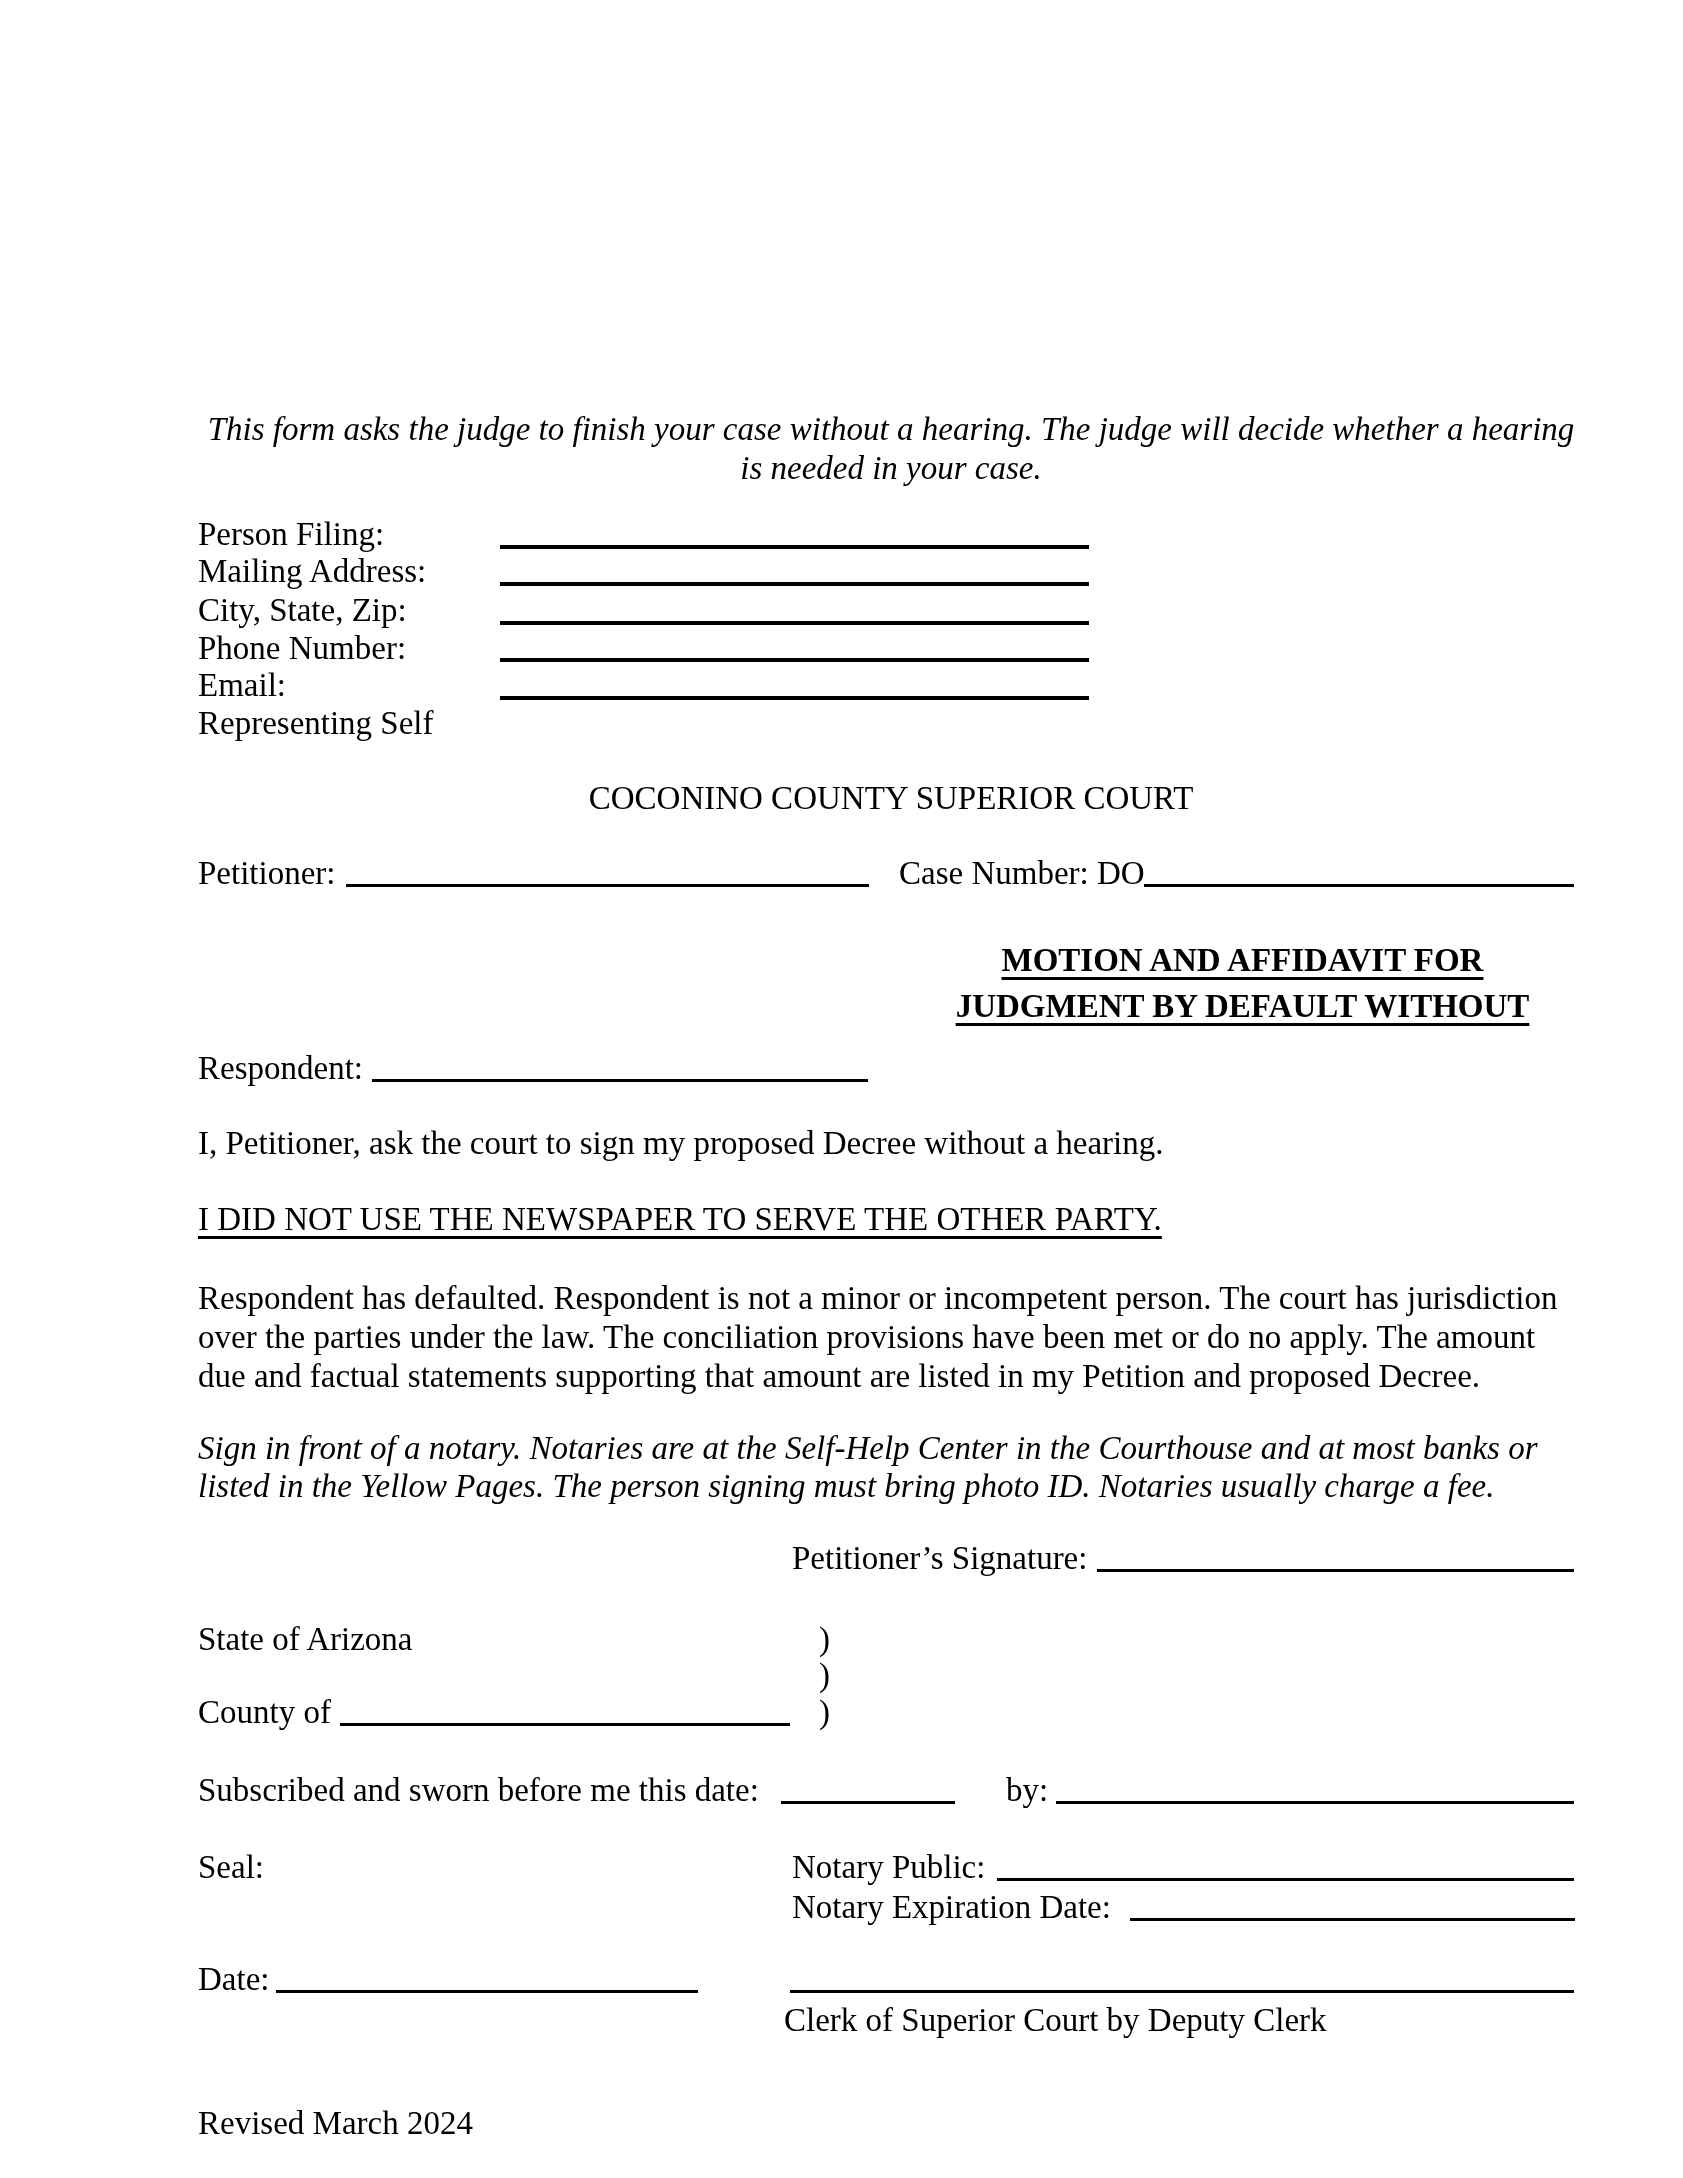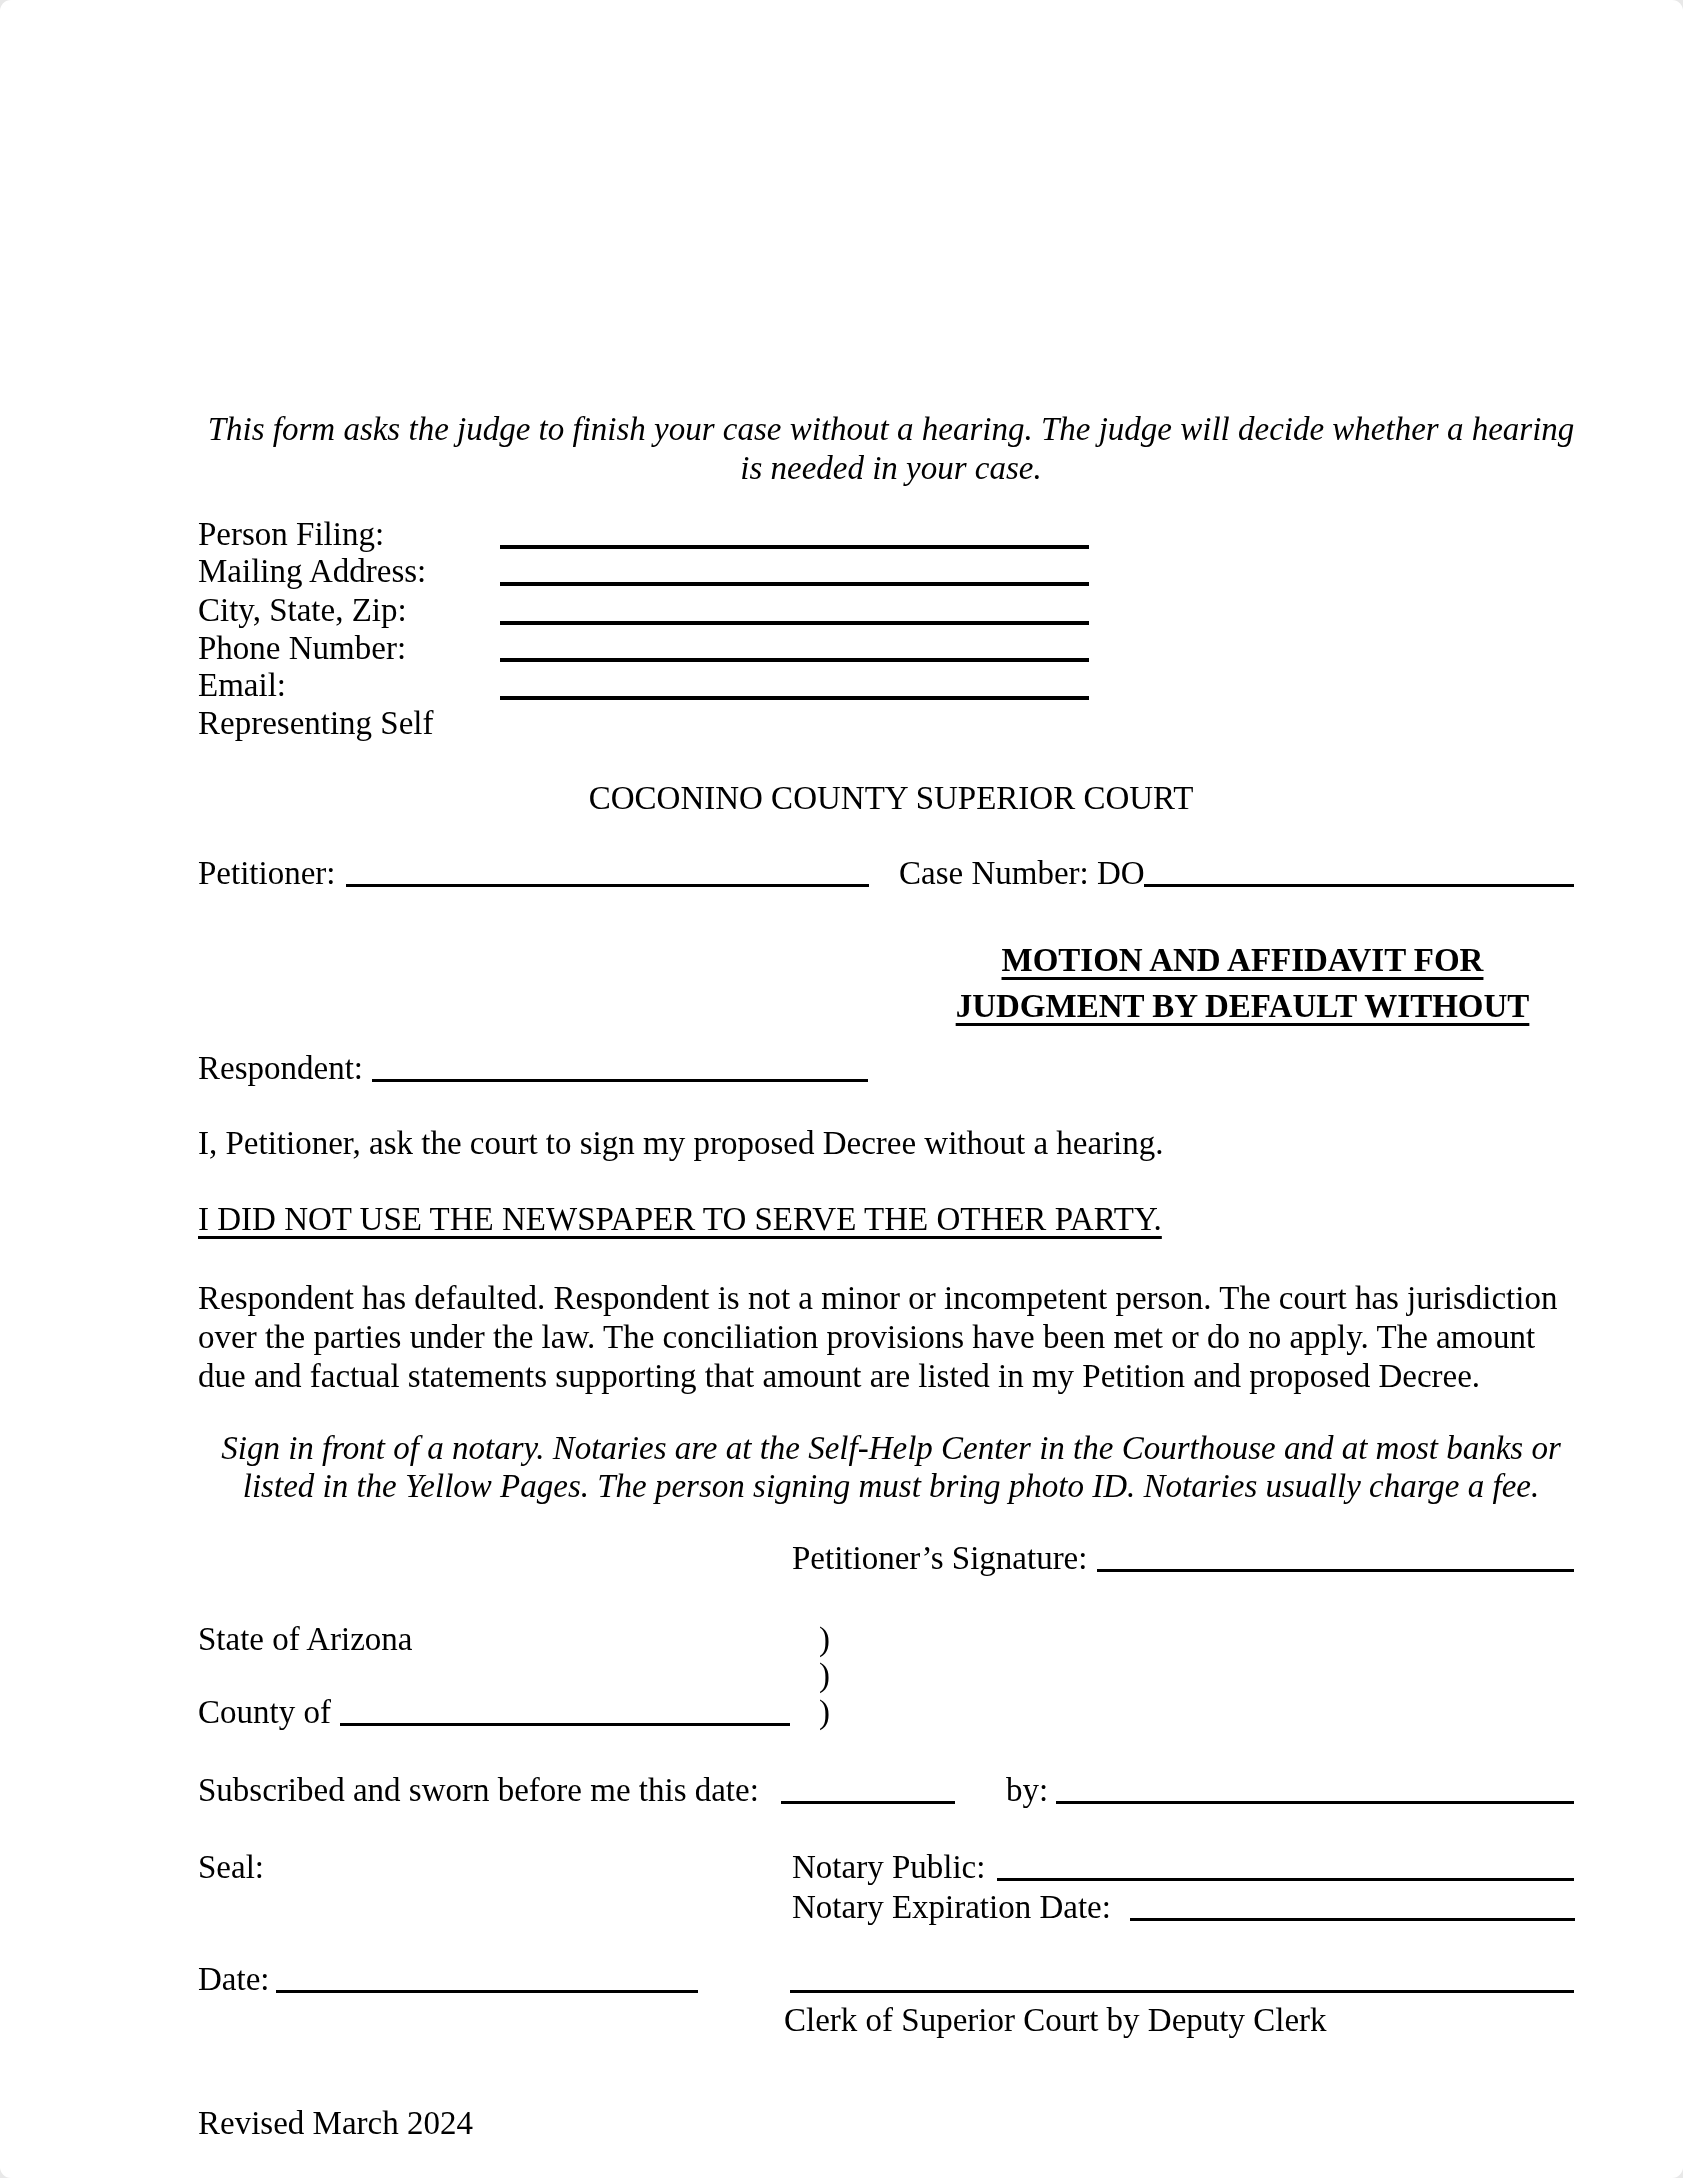--- a/index.html
+++ b/index.html
@@ -5,33 +5,32 @@
   html, body { margin:0; padding:0; background:#e8e8e8; }
   .page {
     position:relative;
     width:1683px; height:2178px;
     margin:0 auto;
     background:#ffffff;
     font-family:"Liberation Serif","DejaVu Serif",serif;
     font-size:33px;
     color:#000000;
     overflow:hidden;
-    border-radius:11px;
   }
   .t { position:absolute; white-space:nowrap; line-height:1.15; }
   .blk { position:absolute; }
   .blk .ln { display:block; white-space:nowrap; }
   .center { text-align:center; }
   .italic { font-style:italic; }
   .bold { font-weight:bold; }
   .u { text-decoration:underline; text-decoration-thickness:3px; text-underline-offset:6px; }
   .rule { position:absolute; height:0; border-bottom:3px solid #000; }
   .rule.thick { border-bottom-width:4px; }
   .lh39 .ln { line-height:39px; }
-  .lh38 .ln { line-height:38px;text-align:center; }
+  .lh38 .ln { line-height:38px; }
   .lh46 .ln { line-height:46px; }
 </style>
 </head>
 <body>
 
 <div class="page">
 
   <div class="blk italic center lh39" style="left:198px; top:410px; width:1386px;">
     <span class="ln">This form asks the judge to finish your case without a hearing. The judge will decide whether a hearing</span>
     <span class="ln">is needed in your case.</span>

